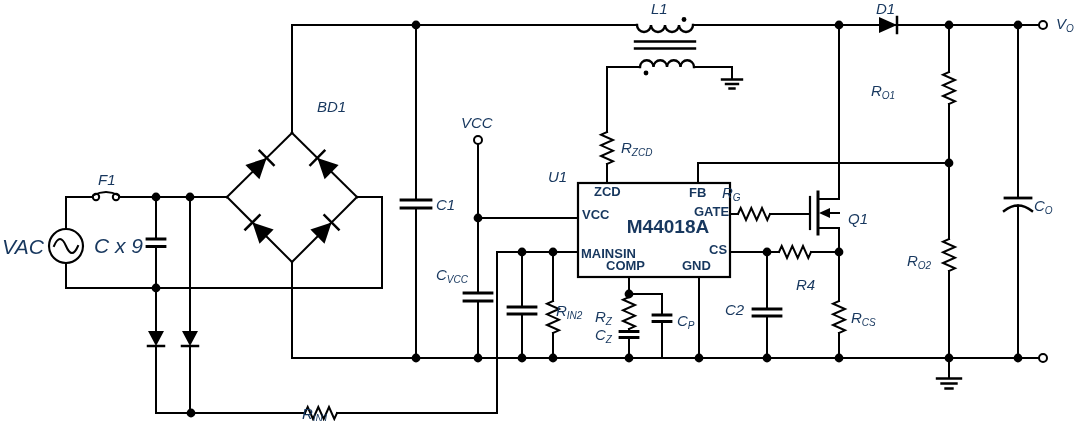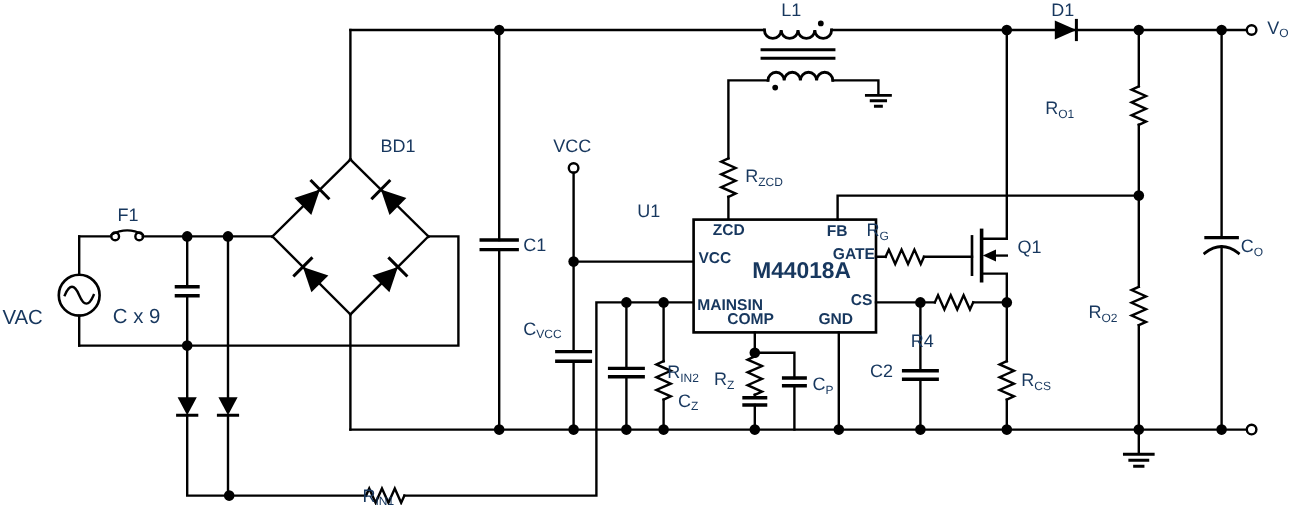--- a/index.html
+++ b/index.html
@@ -1,21 +1,21 @@
 <!DOCTYPE html>
 <html style="--wire: #000000; --text: #17375e; --bg: #ffffff;"><head>
 <meta charset="utf-8">
 <style>
   :root{ --wire:#000000; --text:#17375e; --bg:#ffffff; }
   html,body{margin:0;padding:0;background:#fff;}
   .stage{position:relative;width:1080px;height:421px;background:var(--bg);
          font-family:"Liberation Sans",sans-serif;overflow:hidden;}
   .schematic{position:absolute;left:0;top:0;color:var(--wire);}
-  .lbl{position:absolute;color:var(--text);font-size:15px;line-height:1.15;white-space:nowrap;}
-  .lbl.big{font-size:17px;margin-top:20px;}
+  .lbl{position:absolute;color:var(--text);font-size:15px;line-height:1.15;white-space:nowrap;font-style:italic;}
+  .lbl.big{font-size:21px;}
   .sub{font-size:10px;vertical-align:-3px;letter-spacing:0;}
   .pin{position:absolute;color:var(--text);font-size:13px;font-weight:700;line-height:1.1;white-space:nowrap;}
   .part{position:absolute;color:var(--text);font-size:19px;font-weight:700;line-height:1.1;}
 </style>
 </head>
 <body>
 
 <div class="stage">
 
 <svg class="schematic" width="1080" height="421" viewBox="0 0 1080 421" xmlns="http://www.w3.org/2000/svg">
@@ -225,41 +225,41 @@
           <circle cx="839" cy="358" r="4.4"></circle>
       <circle cx="949" cy="358" r="4.4"></circle>
           <circle cx="1018" cy="358" r="4.4"></circle>
     </g>
   </g>
 </svg>
 
 <div class="lbl big" style="left:2px;top:235px">VAC</div>
 <div class="lbl" style="left:98px;top:171px">F1</div>
 <div class="lbl big" style="left:94px;top:234px">C x 9</div>
-<div class="lbl" style="left:317px;top:114px">BD1</div>
+<div class="lbl" style="left:317px;top:98px">BD1</div>
 <div class="lbl" style="left:436px;top:196px">C1</div>
 <div class="lbl" style="left:461px;top:114px">VCC</div>
 <div class="lbl" style="left:436px;top:266px"><span>C</span><span class="sub">VCC</span></div>
-<div class="lbl" style="left:531px;top:168px">U1</div>
+<div class="lbl" style="left:548px;top:168px">U1</div>
 <div class="lbl" style="left:621px;top:139px"><span>R</span><span class="sub">ZCD</span></div>
 <div class="lbl" style="left:651px;top:0px">L1</div>
 <div class="lbl" style="left:876px;top:0px">D1</div>
 <div class="lbl" style="left:1056px;top:15px"><span>V</span><span class="sub">O</span></div>
 <div class="lbl" style="left:871px;top:82px"><span>R</span><span class="sub">O1</span></div>
 <div class="lbl" style="left:907px;top:252px"><span>R</span><span class="sub">O2</span></div>
 <div class="lbl" style="left:1034px;top:197px"><span>C</span><span class="sub">O</span></div>
 <div class="lbl" style="left:722px;top:184px"><span>R</span><span class="sub">G</span></div>
-<div class="lbl" style="left:848px;top:198px">Q1</div>
-<div class="lbl" style="left:759px;top:276px">R4</div>
+<div class="lbl" style="left:848px;top:210px">Q1</div>
+<div class="lbl" style="left:796px;top:276px">R4</div>
 <div class="lbl" style="left:725px;top:301px">C2</div>
 <div class="lbl" style="left:851px;top:309px"><span>R</span><span class="sub">CS</span></div>
 <div class="lbl" style="left:302px;top:405px"><span>R</span><span class="sub">IN1</span></div>
 <div class="lbl" style="left:556px;top:302px"><span>R</span><span class="sub">IN2</span></div>
 <div class="lbl" style="left:595px;top:308px"><span>R</span><span class="sub">Z</span></div>
-<div class="lbl" style="left:565px;top:326px"><span>C</span><span class="sub">Z</span></div>
+<div class="lbl" style="left:595px;top:326px"><span>C</span><span class="sub">Z</span></div>
 <div class="lbl" style="left:677px;top:312px"><span>C</span><span class="sub">P</span></div>
 
 <div class="pin" style="left:594px;top:185px">ZCD</div>
 <div class="pin" style="left:689px;top:186px">FB</div>
 <div class="pin" style="left:582px;top:208px">VCC</div>
 <div class="pin" style="left:694px;top:205px">GATE</div>
 <div class="pin" style="left:581px;top:247px">MAINSIN</div>
 <div class="pin" style="left:709px;top:243px">CS</div>
 <div class="pin" style="left:606px;top:259px">COMP</div>
 <div class="pin" style="left:682px;top:259px">GND</div>

